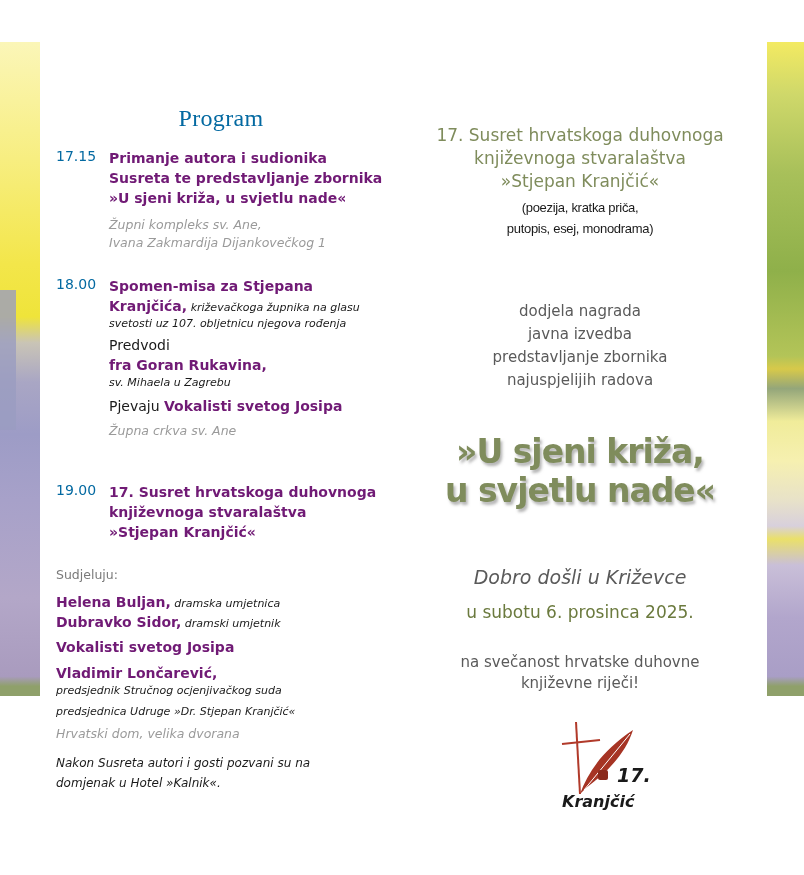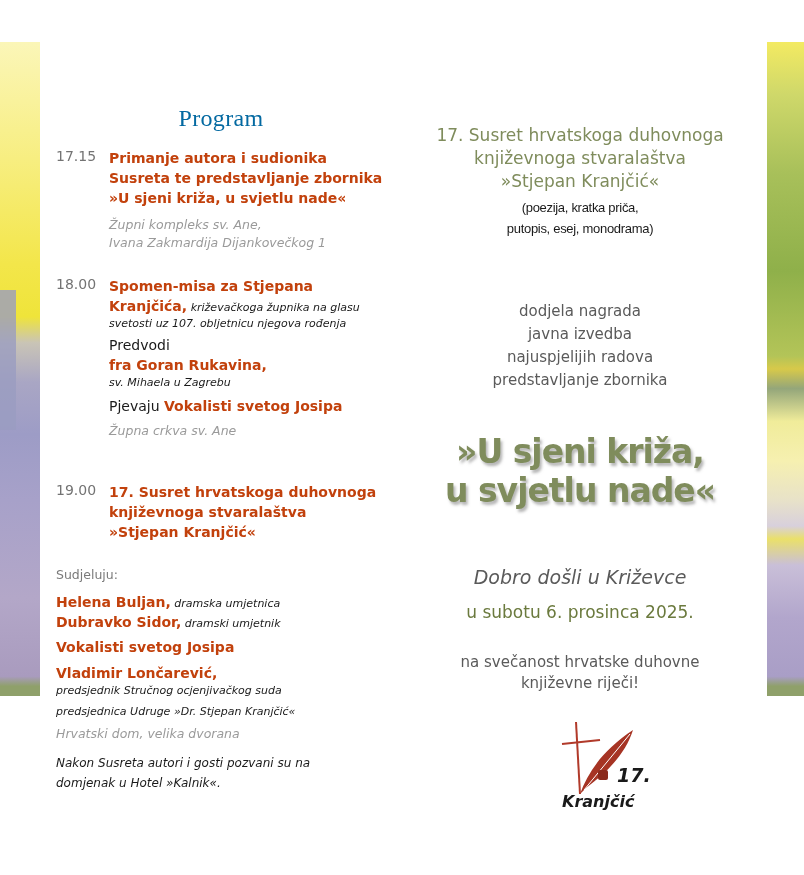--- a/index.html
+++ b/index.html
@@ -7,23 +7,23 @@
       font-family:"DejaVu Sans", sans-serif; color:#1a1a1a; }
     .paint-left { position:absolute; left:0; top:42px; width:40px; height:654px;
       background: linear-gradient(180deg,#fbf6b8 0%,#f7ee80 18%,#f3e64a 34%,#efe43a 42%,#c9c4b6 46%,#a9a6c4 52%,#9d9cc6 60%,#a7a1c9 70%,#b3a7c8 85%,#a99bbe 97%,#8fa06a 98.5%,#8fa06a 100%); }
     .paint-left .tower { position:absolute; left:0; top:248px; width:16px; height:140px; background:#9a9cc0; opacity:.8; }
     .paint-right { position:absolute; left:767px; top:42px; width:37px; height:654px;
       background: linear-gradient(180deg,#f3ea62 0%,#cfd86a 8%,#a8c05a 20%,#8fb04a 35%,#b3c458 48%,#d7c94a 50%,#94a67a 53%,#f0ec9a 58%,#f6f0b0 64%,#e8e2c8 70%,#d8d0dc 74%,#eae06a 76%,#c9bfd8 80%,#b2a6cc 88%,#a99ec6 97%,#8fa06a 98.5%,#8fa06a 100%); }
     .left-col { position:absolute; left:56px; top:0; width:330px; }
     .program-title { position:absolute; left:0; width:330px; top:105px; text-align:center;
       font-size:24px; font-weight:300; color:#0369a1; font-family:Liberation Serif, serif; letter-spacing:0.3px; }
     .entry { position:absolute; left:0; width:330px; }
-    .time { position:absolute; left:0; font-size:14px; color:#737373; }
+    .time { position:absolute; left:0; font-size:14px; color:#0369a1; }
     .body { position:absolute; left:53px; width:280px; }
-    .b { font-weight:bold; font-size:14px; line-height:20px; color:#c2410c; }
+    .b { font-weight:bold; font-size:14px; line-height:20px; color:#701a75; }
     .it-small { font-style:italic; font-size:11px; color:#1a1a1a; line-height:15px; }
     .loc { font-style:italic; font-size:12.5px; color:#9a9a9a; line-height:18px; }
     .plain { font-size:14px; color:#1a1a1a; line-height:20px; }
     .center-block { position:absolute; left:56px; width:330px; text-align:left; }
     .right-col { position:absolute; left:405px; width:350px; text-align:center; }
     .rt-title { font-size:17px; color:#7f8c5c; line-height:23px; }
     .rt-genres { font-family:"Liberation Sans", sans-serif; font-size:13px; color:#1a1a1a; line-height:21px; letter-spacing:-0.3px; }
     .rt-list { font-size:15px; color:#5a5a5a; line-height:23px; }
     .rt-big { font-size:33px; font-weight:bold; color:#7f8c5c; line-height:39px; letter-spacing:-1px;
       text-shadow: 2px 3px 3px rgba(120,120,120,.55); }
@@ -110,22 +110,22 @@
   <div class="rt-title">književnoga stvaralaštva</div>
   <div class="rt-title">»Stjepan Kranjčić«</div>
   <div style="height:4px"></div>
   <div class="rt-genres">(poezija, kratka priča,</div>
   <div class="rt-genres">putopis, esej, monodrama)</div>
 </div>
 
 <div class="right-col" style="top:300px;">
   <div class="rt-list">dodjela nagrada</div>
   <div class="rt-list">javna izvedba</div>
+  <div class="rt-list">predstavljanje zbornika</div>
   <div class="rt-list">najuspjelijih radova</div>
-  <div class="rt-list">predstavljanje zbornika</div>
 </div>
 
 <div class="right-col" style="top:432px;">
   <div class="rt-big">»U sjeni križa,</div>
   <div class="rt-big">u svjetlu nade«</div>
 </div>
 
 <div class="right-col" style="top:566px;">
   <div class="rt-welcome">Dobro došli u Križevce</div>
 </div>

